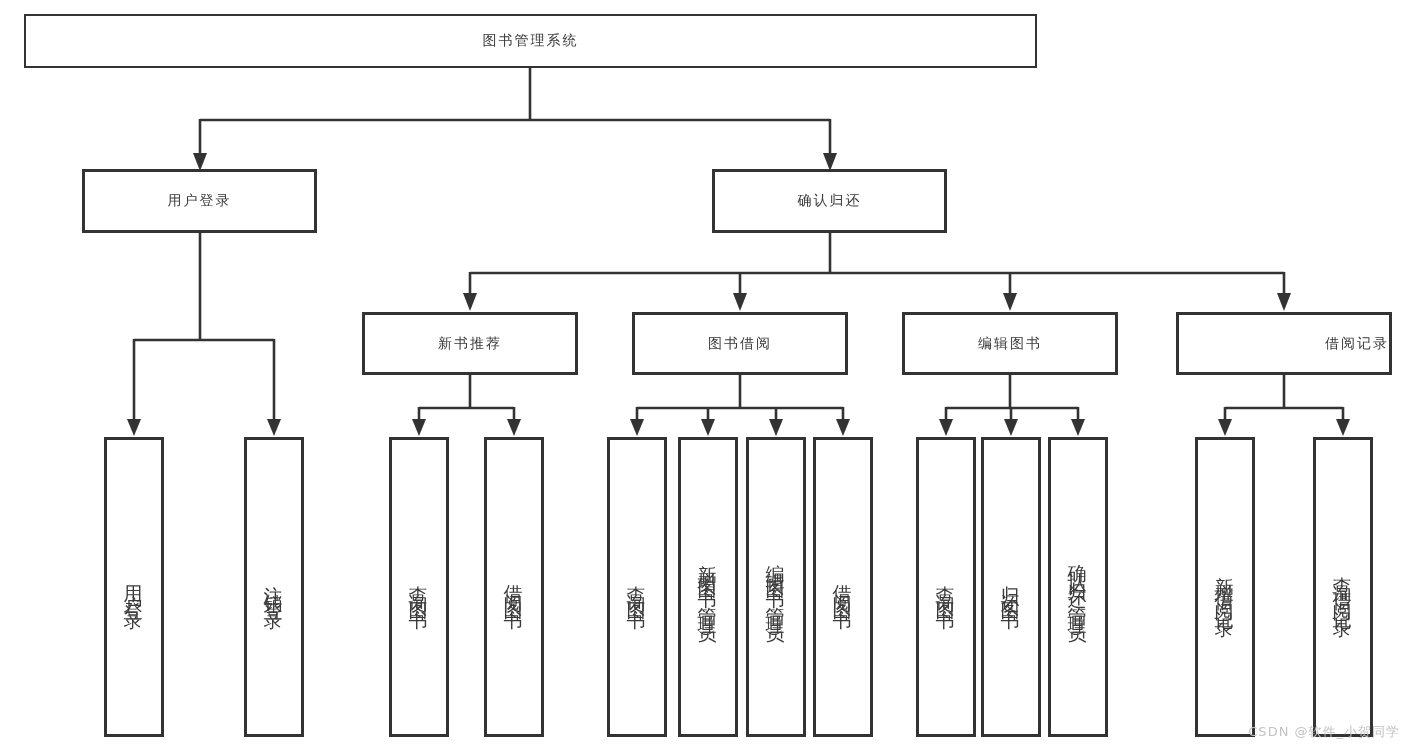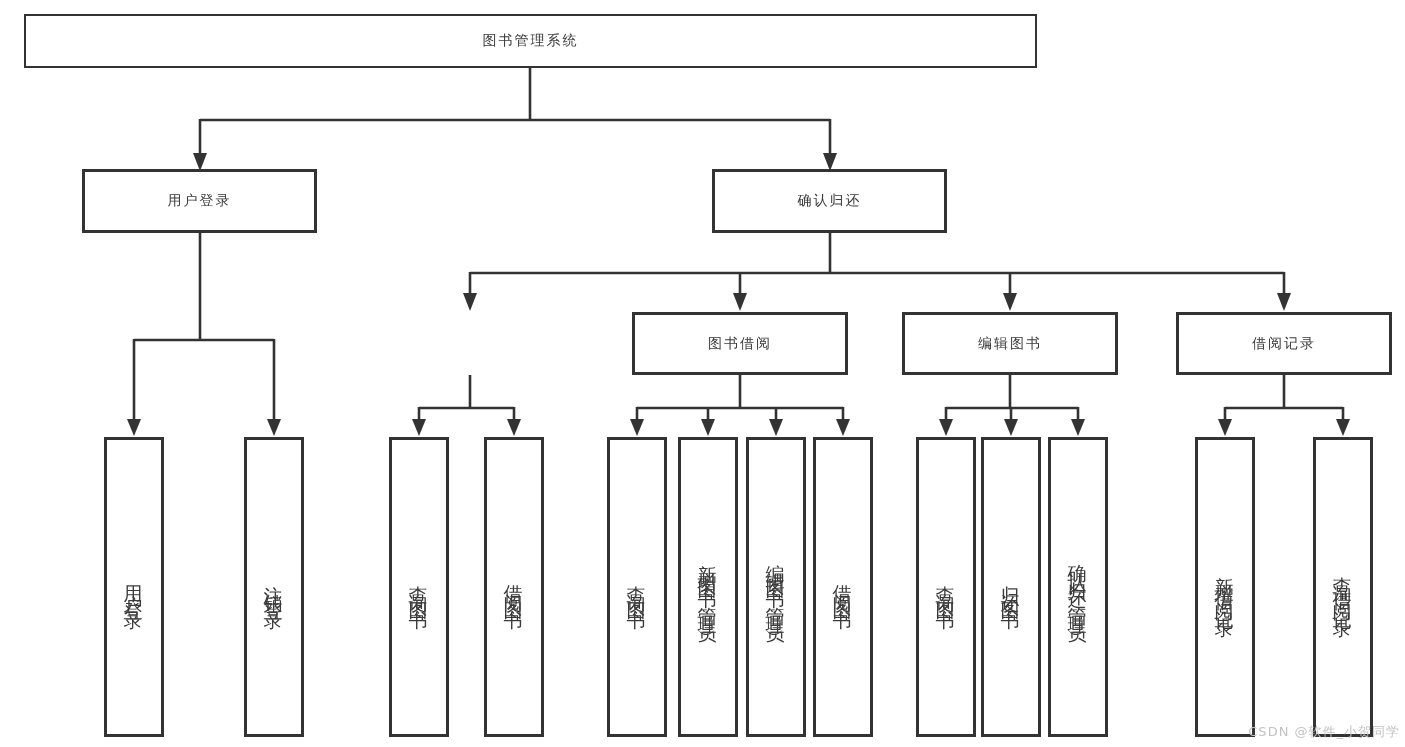--- a/index.html
+++ b/index.html
@@ -151,27 +151,30 @@
     <span>图书管理系统</span>
   </div>
 
   <div class="box hbox" style="left:82px; top:169px; width:235px; height:64px;">
     <span>用户登录</span>
   </div>
   <div class="box hbox" style="left:712px; top:169px; width:235px; height:64px;">
     <span>确认归还</span>
   </div>
 
+  <div class="box hbox" style="left:362px; top:312px; width:216px; height:63px;">
+    <span>新书推荐</span>
+  </div>
   <div class="box hbox" style="left:632px; top:312px; width:216px; height:63px;">
     <span>图书借阅</span>
   </div>
   <div class="box hbox" style="left:902px; top:312px; width:216px; height:63px;">
     <span>编辑图书</span>
   </div>
-  <div class="box hbox" style="left:1176px; top:312px; width:216px; height:63px;">
+  <div class="box hbox" style="left:1176px; top:312px; width:216px; height:63px;justify-content:flex-end;">
     <span>借阅记录</span>
   </div>
 
   <div class="box vbox" style="left:104px; top:437px; width:60px; height:300px;">
     <span>用户登录</span>
   </div>
   <div class="box vbox" style="left:244px; top:437px; width:60px; height:300px;">
     <span>注销登录</span>
   </div>
 

